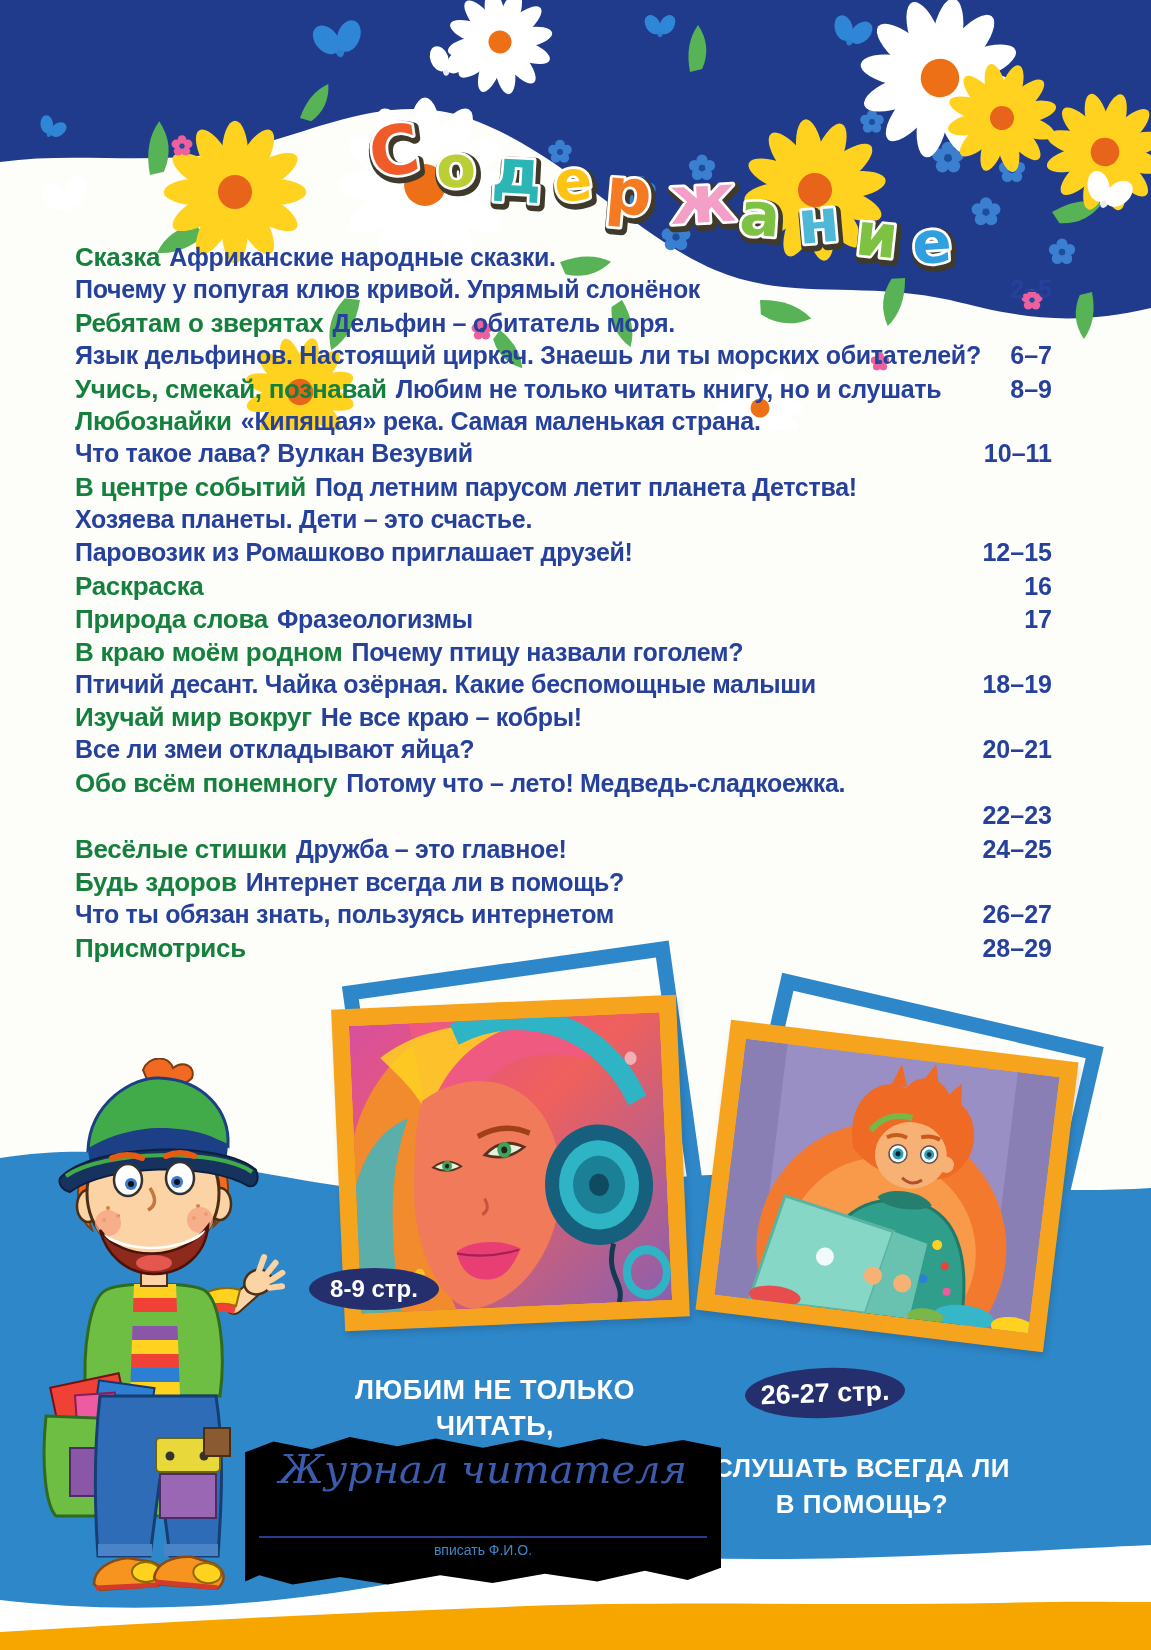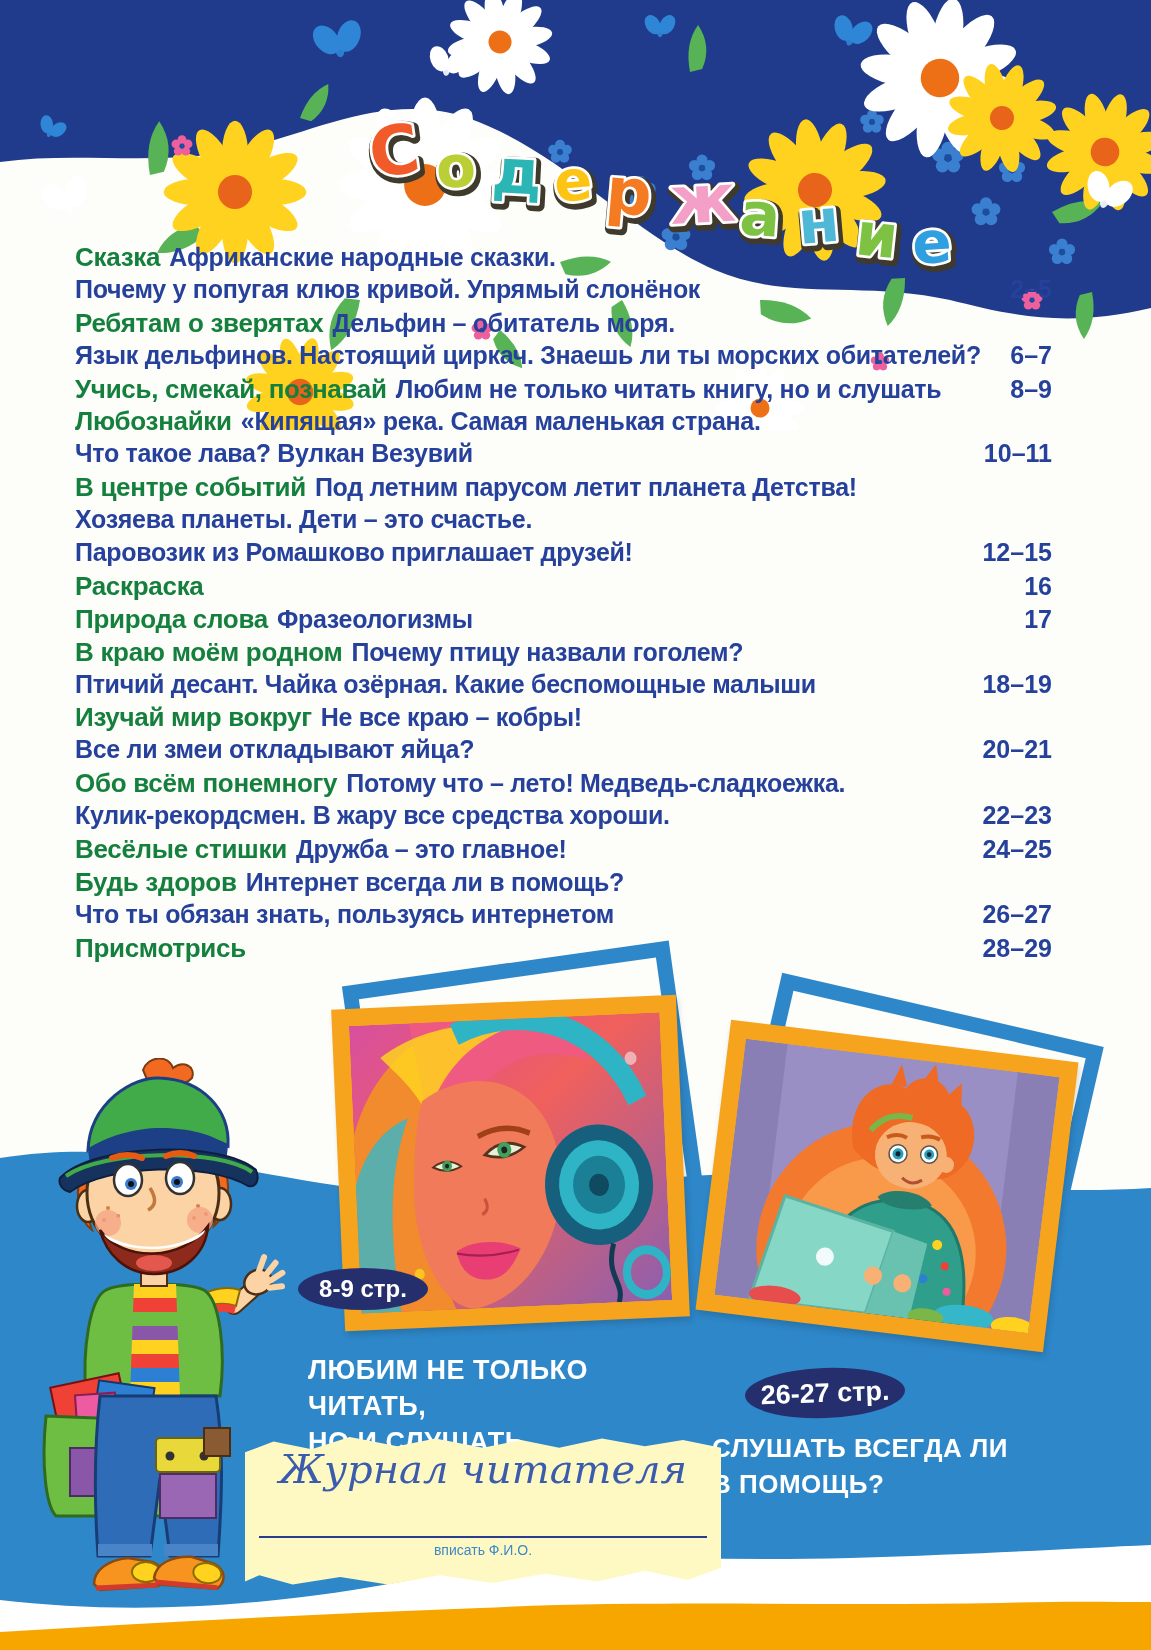--- a/index.html
+++ b/index.html
@@ -28,28 +28,28 @@
   #photo-back-1{left:362px;top:962px;width:300px;height:282px;transform:rotate(-8deg);}
   #photo-back-2{left:744px;top:1006px;width:300px;height:272px;transform:rotate(13deg);}
   .photo{position:absolute;background:#f6a41d;z-index:3;box-shadow:2px 4px 6px rgba(0,0,0,.15);}
   #photo-1{left:338px;top:1002px;width:345px;height:322px;transform:rotate(-2.5deg);}
   #photo-2{left:712px;top:1040px;width:350px;height:292px;transform:rotate(7deg);}
   .photo .art{position:absolute;left:17px;top:17px;right:17px;bottom:17px;overflow:hidden;}
   .art svg{width:100%;height:100%;}
 
   .badge{position:absolute;background:#252f6e;color:#fff;border-radius:50%;
          display:flex;align-items:center;justify-content:center;font-weight:bold;z-index:6;}
-  #badge-1{left:298px;top:1268px;width:130px;height:42px;font-size:24px;}
+  #badge-1{left:309px;top:1268px;width:130px;height:42px;font-size:24px;}
   #badge-2{left:745px;top:1368px;width:160px;height:50px;font-size:27px;transform:rotate(-2deg);}
 
-  .caption{position:absolute;color:#fff;font-weight:bold;z-index:5;}
+  .caption{position:absolute;color:#fff;font-weight:bold;text-align:center;z-index:5;margin-top:20px;}
   #caption-1{left:308px;top:1352px;width:374px;font-size:27px;line-height:36px;letter-spacing:.5px;}
   #caption-2{left:712px;top:1430px;width:300px;font-size:26px;line-height:36px;letter-spacing:.5px;}
 
-  .panel{position:absolute;left:245px;top:1434px;width:476px;height:152px;background:#fef9c3;z-index:5;
+  .panel{position:absolute;left:245px;top:1434px;width:476px;height:152px;background:#000000;z-index:5;
     clip-path:polygon(0% 12%,6% 5%,14% 10%,22% 2%,32% 8%,40% 3%,50% 9%,58% 4%,66% 9%,75% 3%,84% 8%,92% 4%,100% 9%,
                       100% 88%,93% 96%,84% 90%,74% 97%,63% 92%,52% 98%,41% 93%,30% 99%,20% 94%,10% 99%,3% 93%,0% 97%);}
   .journal-title{position:absolute;left:0;right:0;top:12px;text-align:center;
     font-family:"DejaVu Serif",serif;font-style:italic;font-size:40px;color:#3b5cad;}
   .journal-line{position:absolute;left:14px;right:14px;top:102px;border-top:2.5px solid #2a3c8e;}
   .journal-hint{position:absolute;left:0;right:0;top:108px;text-align:center;font-size:14px;color:#3f87c9;}
 
   .mascot{position:absolute;left:8px;top:1058px;z-index:6;}
 </style>
 </head>
@@ -289,21 +289,20 @@
         <span class="toc-t">Все ли змеи откладывают яйца?</span>
         <span class="toc-p">20–21</span>
       </div>
     <div class="toc-row">
         <span class="toc-h">Обо всём понемногу</span>
         <span class="toc-t">Потому что – лето! Медведь-сладкоежка.</span>
         <span class="toc-p"></span>
       </div>
     <div class="toc-row">
         <span class="toc-h"></span>
-        <span class="toc-t">Кулик-рекордсмен. В жару все средства хороши.</span>
         <span class="toc-p">22–23</span>
       </div>
     <div class="toc-row">
         <span class="toc-h">Весёлые стишки</span>
         <span class="toc-t">Дружба – это главное!</span>
         <span class="toc-p">24–25</span>
       </div>
     <div class="toc-row">
         <span class="toc-h">Будь здоров</span>
         <span class="toc-t">Интернет всегда ли в помощь?</span>

